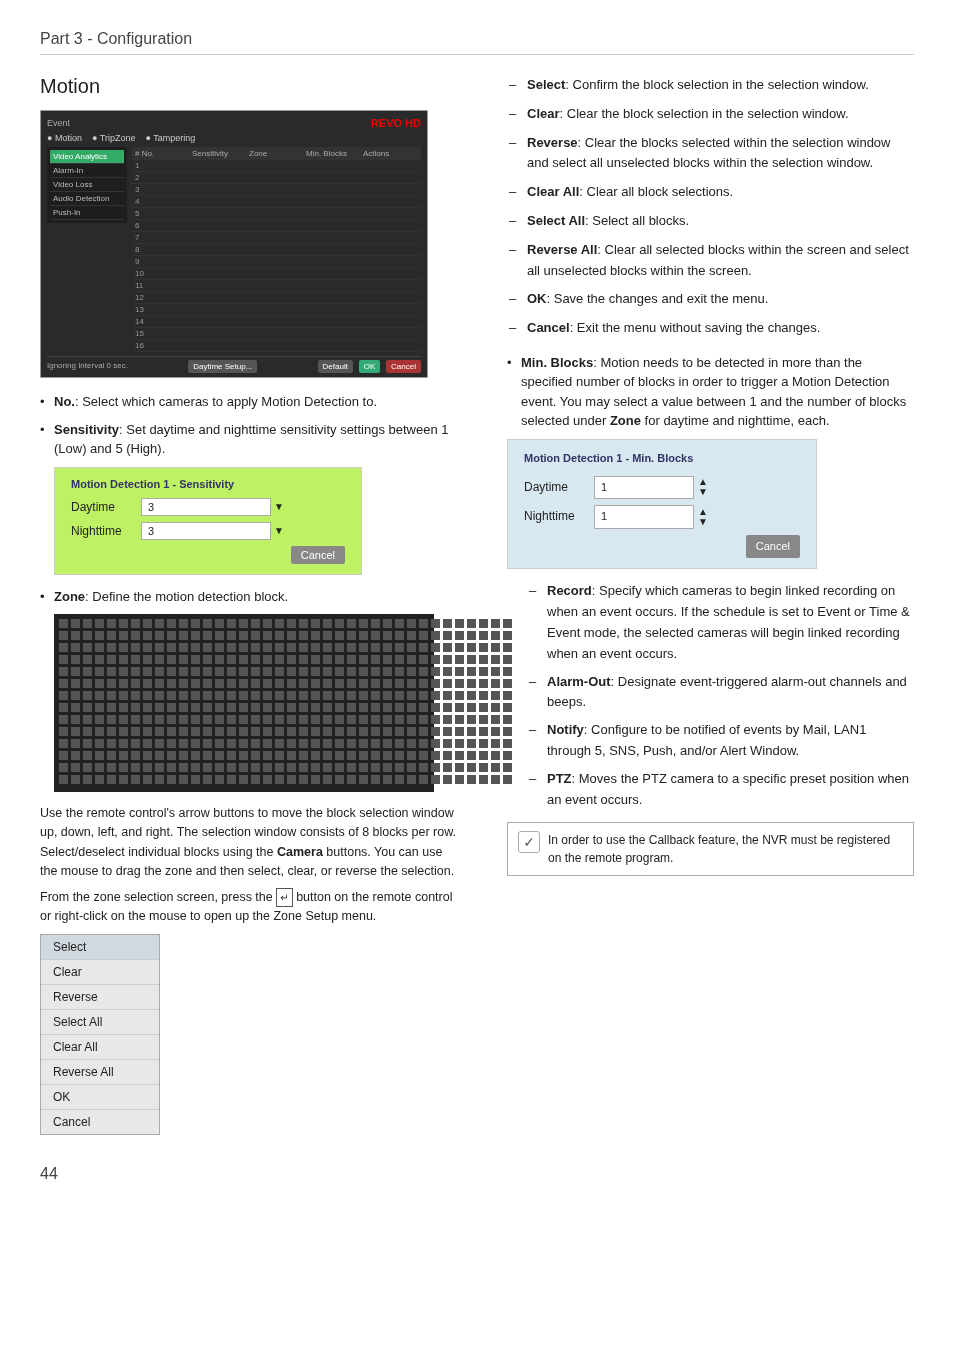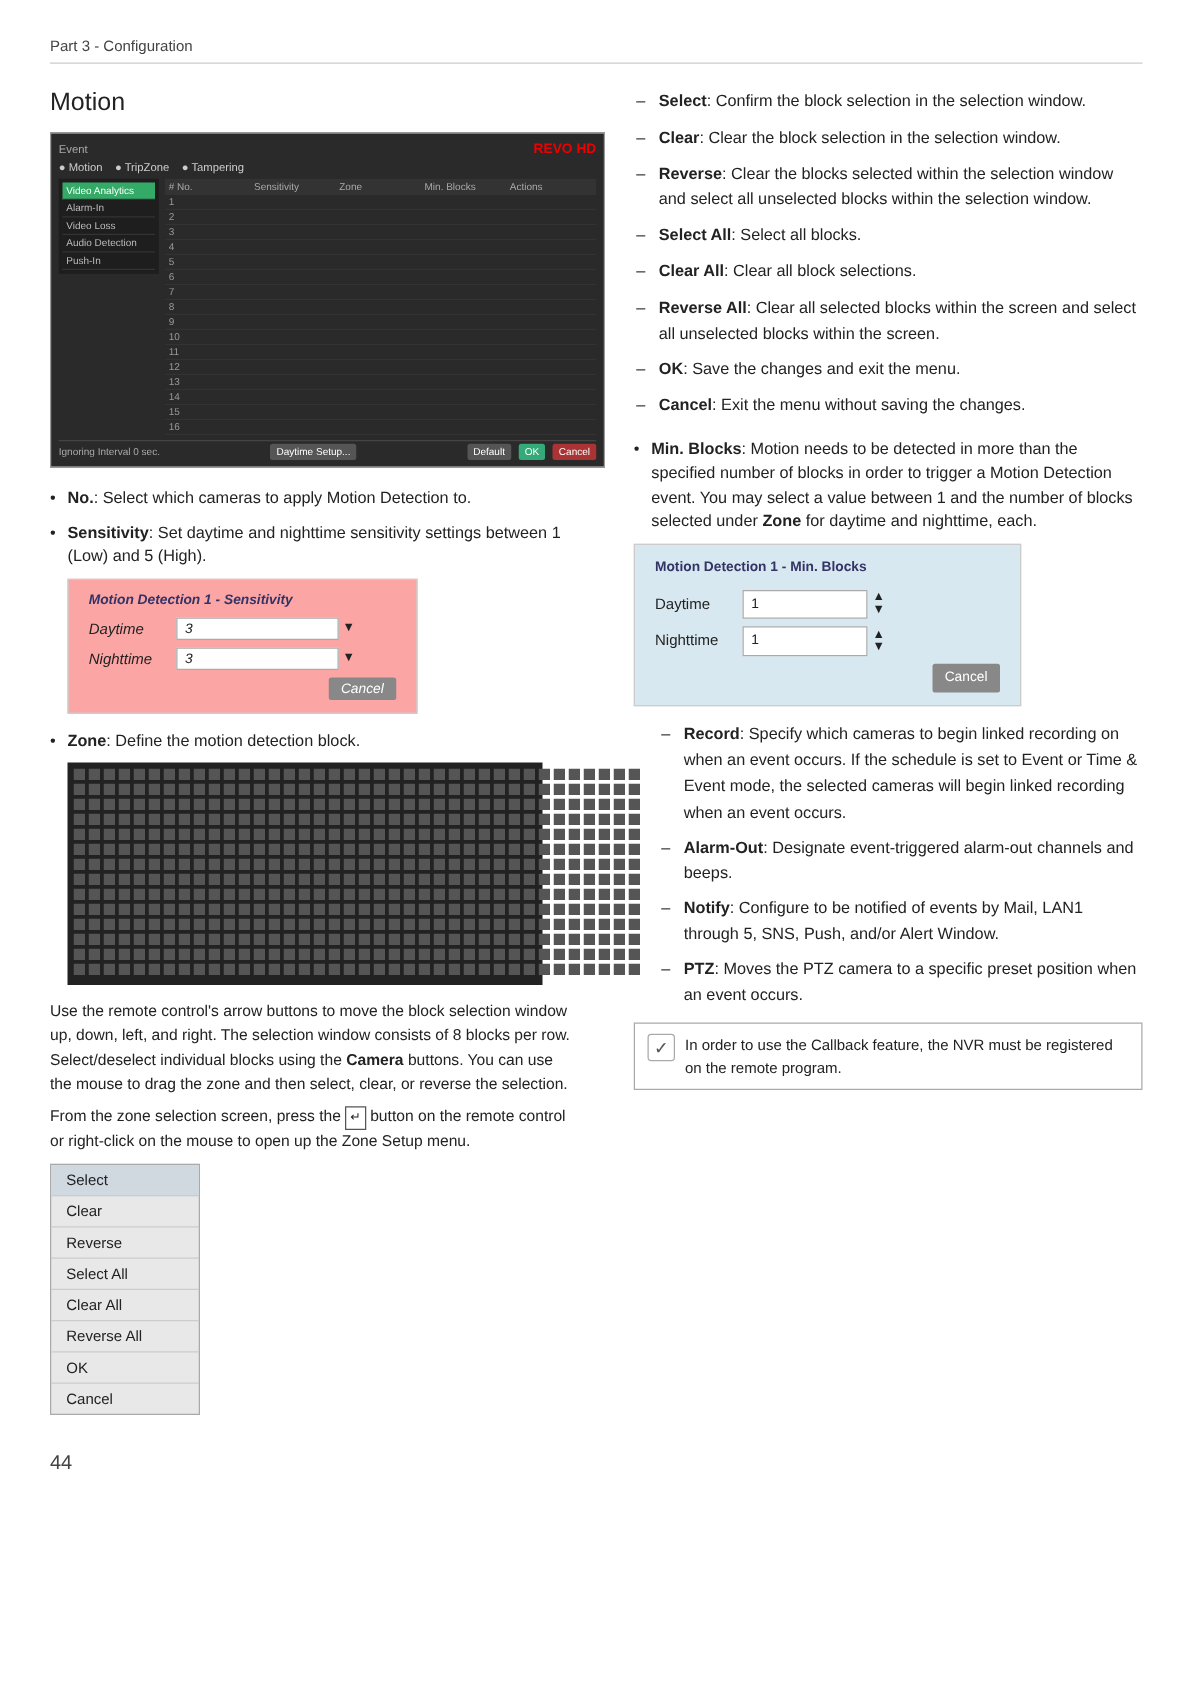--- a/index.html
+++ b/index.html
@@ -6,21 +6,21 @@
     body {
       font-family: Arial, sans-serif;
       font-size: 13px;
       background: #fff;
       color: #222;
       width: 954px;
       min-height: 1348px;
       padding: 30px 40px;
     }
     .page-header {
-      font-size: 12px;
+      font-size: 16px;
       color: #444;
       margin-bottom: 20px;
       border-bottom: 1px solid #ccc;
       padding-bottom: 6px;
     }
     .two-col {
       display: flex;
       gap: 47px;
     }
     .left-col {
@@ -37,21 +37,21 @@
     }
     
     .dvr-box {
       border: 1px solid #999;
       background: #2a2a2a;
       color: #ccc;
       font-size: 10px;
       padding: 6px;
       margin-bottom: 14px;
       position: relative;
-      width: 444px;
+      width: 388px;
     }
     .dvr-header {
       display: flex;
       justify-content: space-between;
       align-items: center;
       margin-bottom: 4px;
     }
     .dvr-event-label {
       color: #aaa;
       font-size: 9px;
@@ -127,25 +127,24 @@
     }
     .dvr-btn.green { background: #3a7; }
     .dvr-btn.red { background: #a33; }
     .bullet-item { margin-bottom: 8px; padding-left: 14px; position: relative; line-height: 1.5; }
     .bullet-item::before { content: "•"; position: absolute; left: 0; }
     .bullet-key { font-weight: bold; }
 
     
     .sensitivity-box {
       border: 1px solid #ccc;
-      background: #fca5a5;
+      background: #bef264;
       padding: 10px 16px;
       margin: 8px 0 12px 14px;
-      width: 280px;
-      font-style: italic;
+      width: 308px;
     }
     .sensitivity-box h4 {
       font-size: 11px;
       color: #336;
       margin-bottom: 8px;
     }
     .sens-row {
       display: flex;
       align-items: center;
       margin-bottom: 6px;
@@ -1066,24 +1065,24 @@
       <div class="dash-item">
         <span class="dash-key">Select</span><span>: Confirm the block selection in the selection window.</span>
       </div>
       <div class="dash-item">
         <span class="dash-key">Clear</span><span>: Clear the block selection in the selection window.</span>
       </div>
       <div class="dash-item">
         <span class="dash-key">Reverse</span><span>: Clear the blocks selected within the selection window and select all unselected blocks within the selection window.</span>
       </div>
       <div class="dash-item">
+        <span class="dash-key">Clear All</span><span>: Clear all block selections.</span>
+      </div>
+      <div class="dash-item">
         <span class="dash-key">Select All</span><span>: Select all blocks.</span>
-      </div>
-      <div class="dash-item">
-        <span class="dash-key">Clear All</span><span>: Clear all block selections.</span>
       </div>
       <div class="dash-item">
         <span class="dash-key">Reverse All</span><span>: Clear all selected blocks within the screen and select all unselected blocks within the screen.</span>
       </div>
       <div class="dash-item">
         <span class="dash-key">OK</span><span>: Save the changes and exit the menu.</span>
       </div>
       <div class="dash-item">
         <span class="dash-key">Cancel</span><span>: Exit the menu without saving the changes.</span>
       </div>

